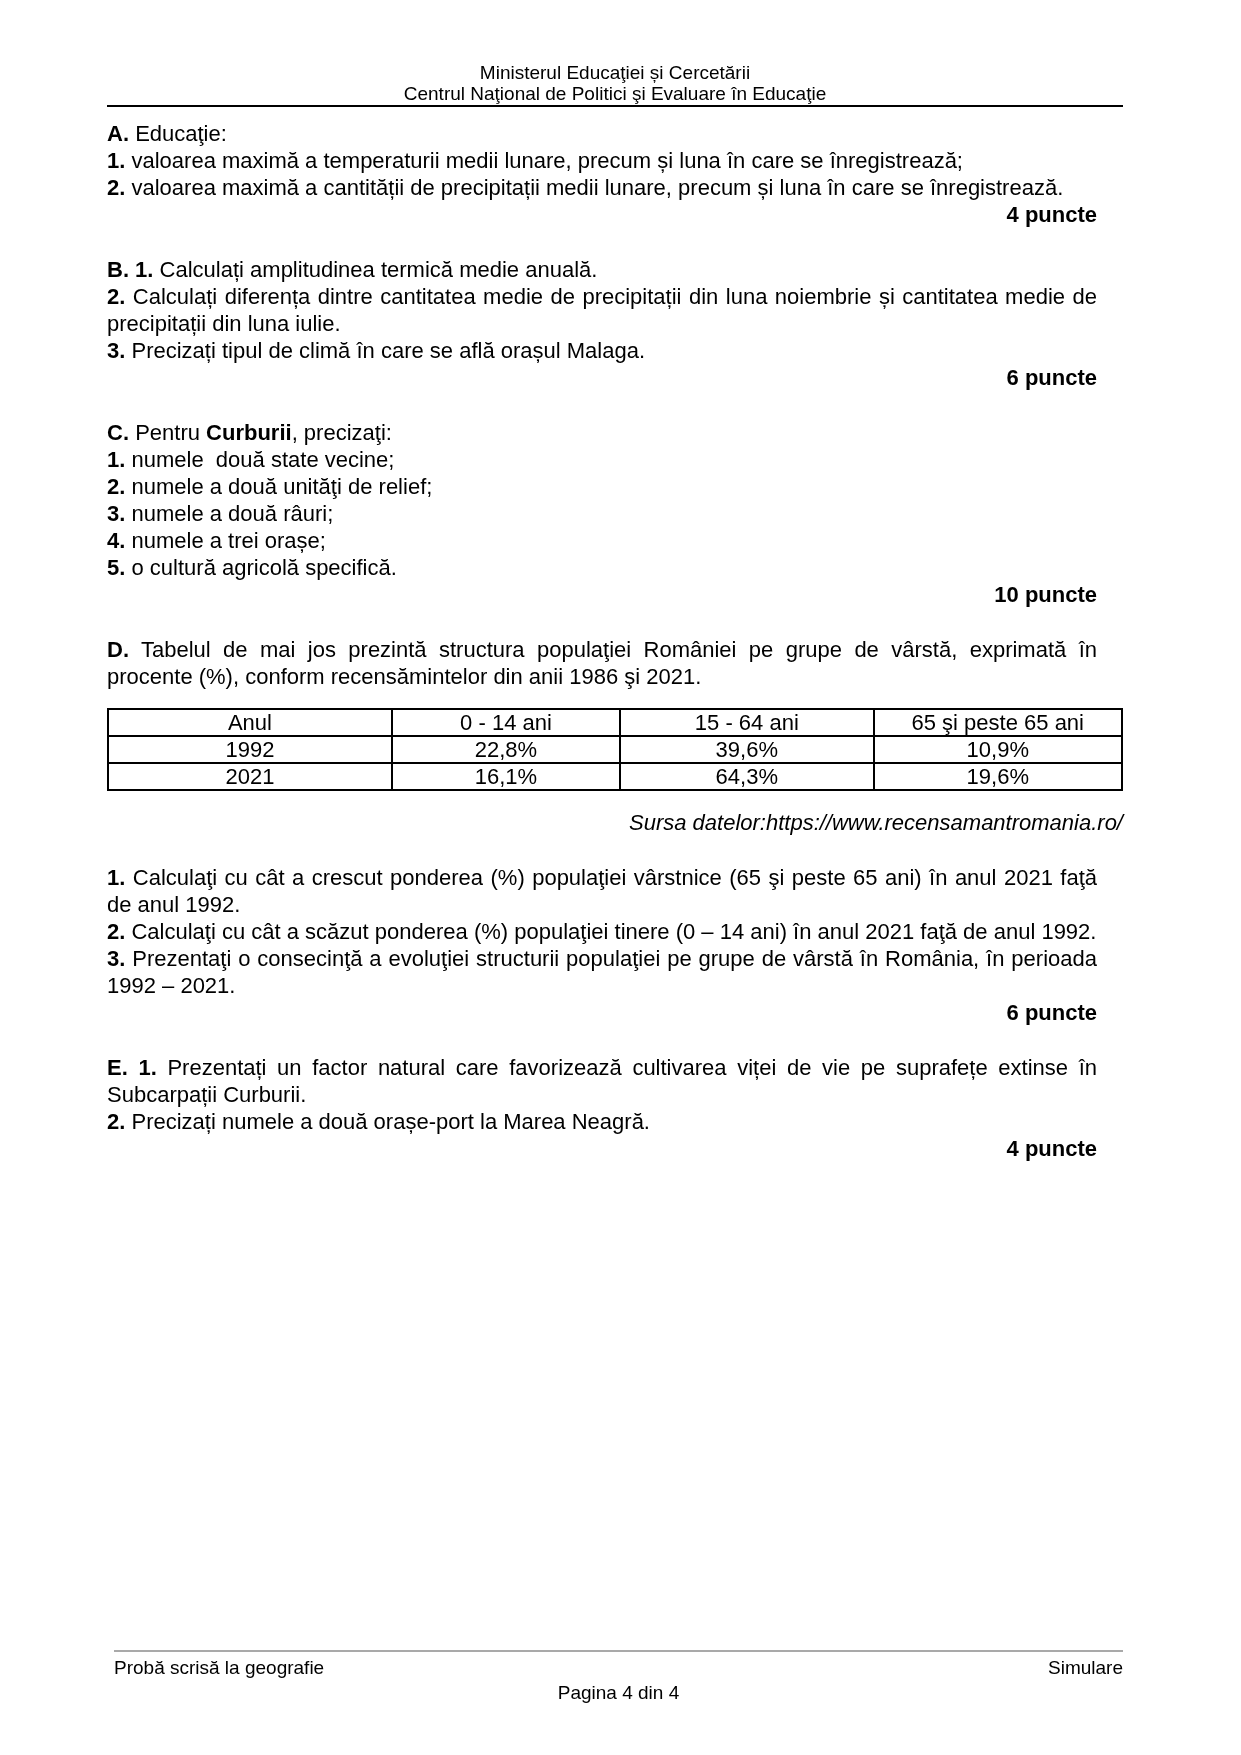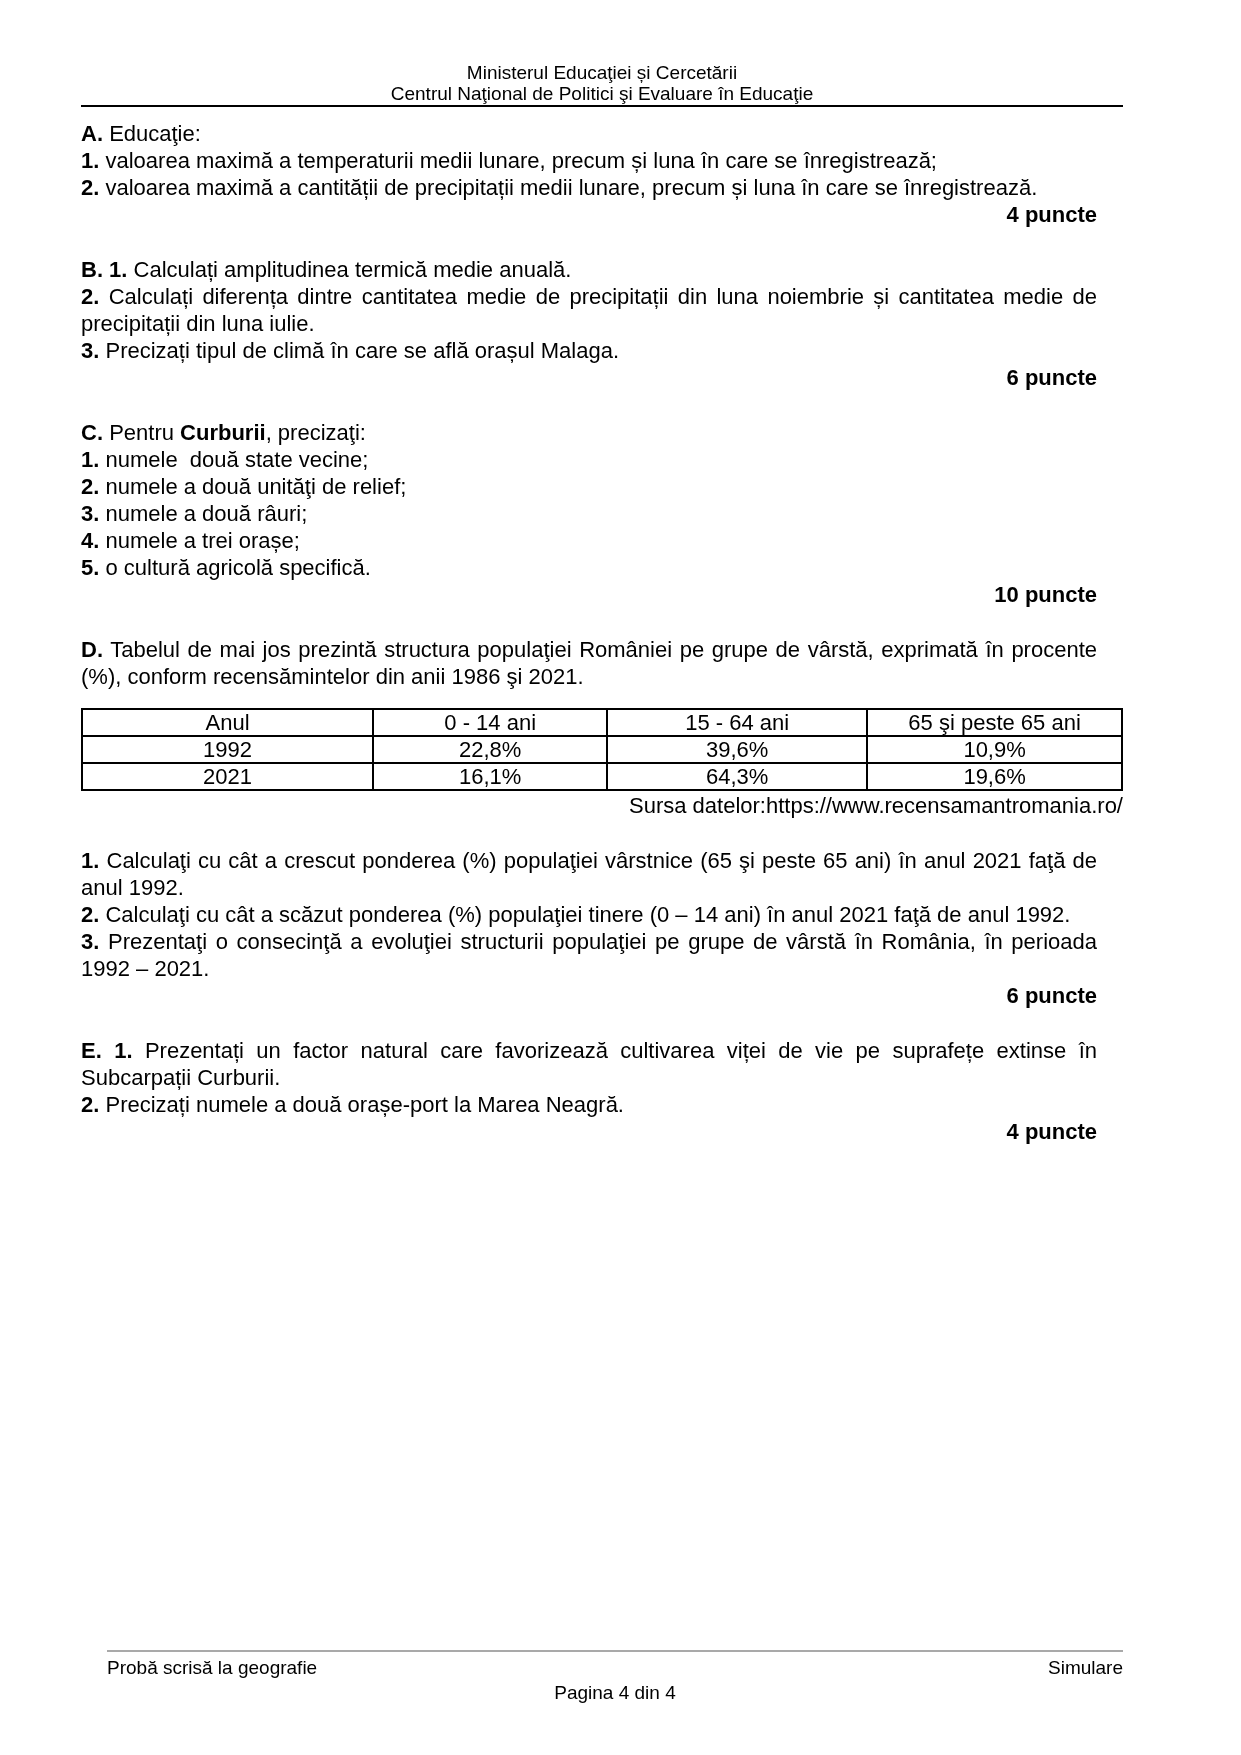--- a/index.html
+++ b/index.html
@@ -8,45 +8,45 @@
     position: relative;
     width: 1241px;
     height: 1755px;
     background: #ffffff;
     color: #000000;
     font-family: "Liberation Sans", "DejaVu Sans", sans-serif;
     font-size: 22px;
     line-height: 27px;
     overflow: hidden;
   }
-  .margins { padding-left: 81px; padding-right: 118px; border-radius: 8px; }
+  .margins { padding-left: 107px; padding-right: 118px; border-radius: 8px; }
   .doc-header { padding-top: 62px; text-align: center; font-size: 19px; line-height: 21px; }
   .rule { border-top: 2px solid #000; height: 0; }
   .header-rule { margin-top: 1px; }
   .doc-body { padding-top: 13px; }
   .line { text-align: justify; padding-right: 26px; }
   .mk { font-weight: bold; }
   .points { font-weight: bold; text-align: right; padding-right: 26px; margin-bottom: 28px; }
   .pop-table { width: 100%; border-collapse: collapse; table-layout: fixed; margin-top: 18px; }
   .pop-table th, .pop-table td {
     border: 2px solid #000;
     height: 27px;
     text-align: center;
     vertical-align: middle;
     font-size: 22px;
     line-height: 24px;
     padding: 0;
   }
   .pop-table th { font-weight: normal; }
   .col-1 { width: 28%; } .col-2 { width: 22.5%; } .col-3 { width: 25%; } .col-4 { width: 24.5%; }
-  .source { text-align: right; margin-top: 1px; }
+  .source { font-style: italic; text-align: right; margin-top: 18px; }
   .q-block { margin-top: 28px; }
   .doc-footer {
     position: absolute;
-    left: 107px;
+    left: 114px;
     right: 118px;
     top: 1650px;
     font-size: 19px;
     line-height: 25px;
   }
   .footer-rule { border-top: 2px solid #a9a9a9; margin-bottom: 3px; }
   .footer-row { display: flex; justify-content: space-between; }
   .footer-center { text-align: center; }
 </style>
 </head>

